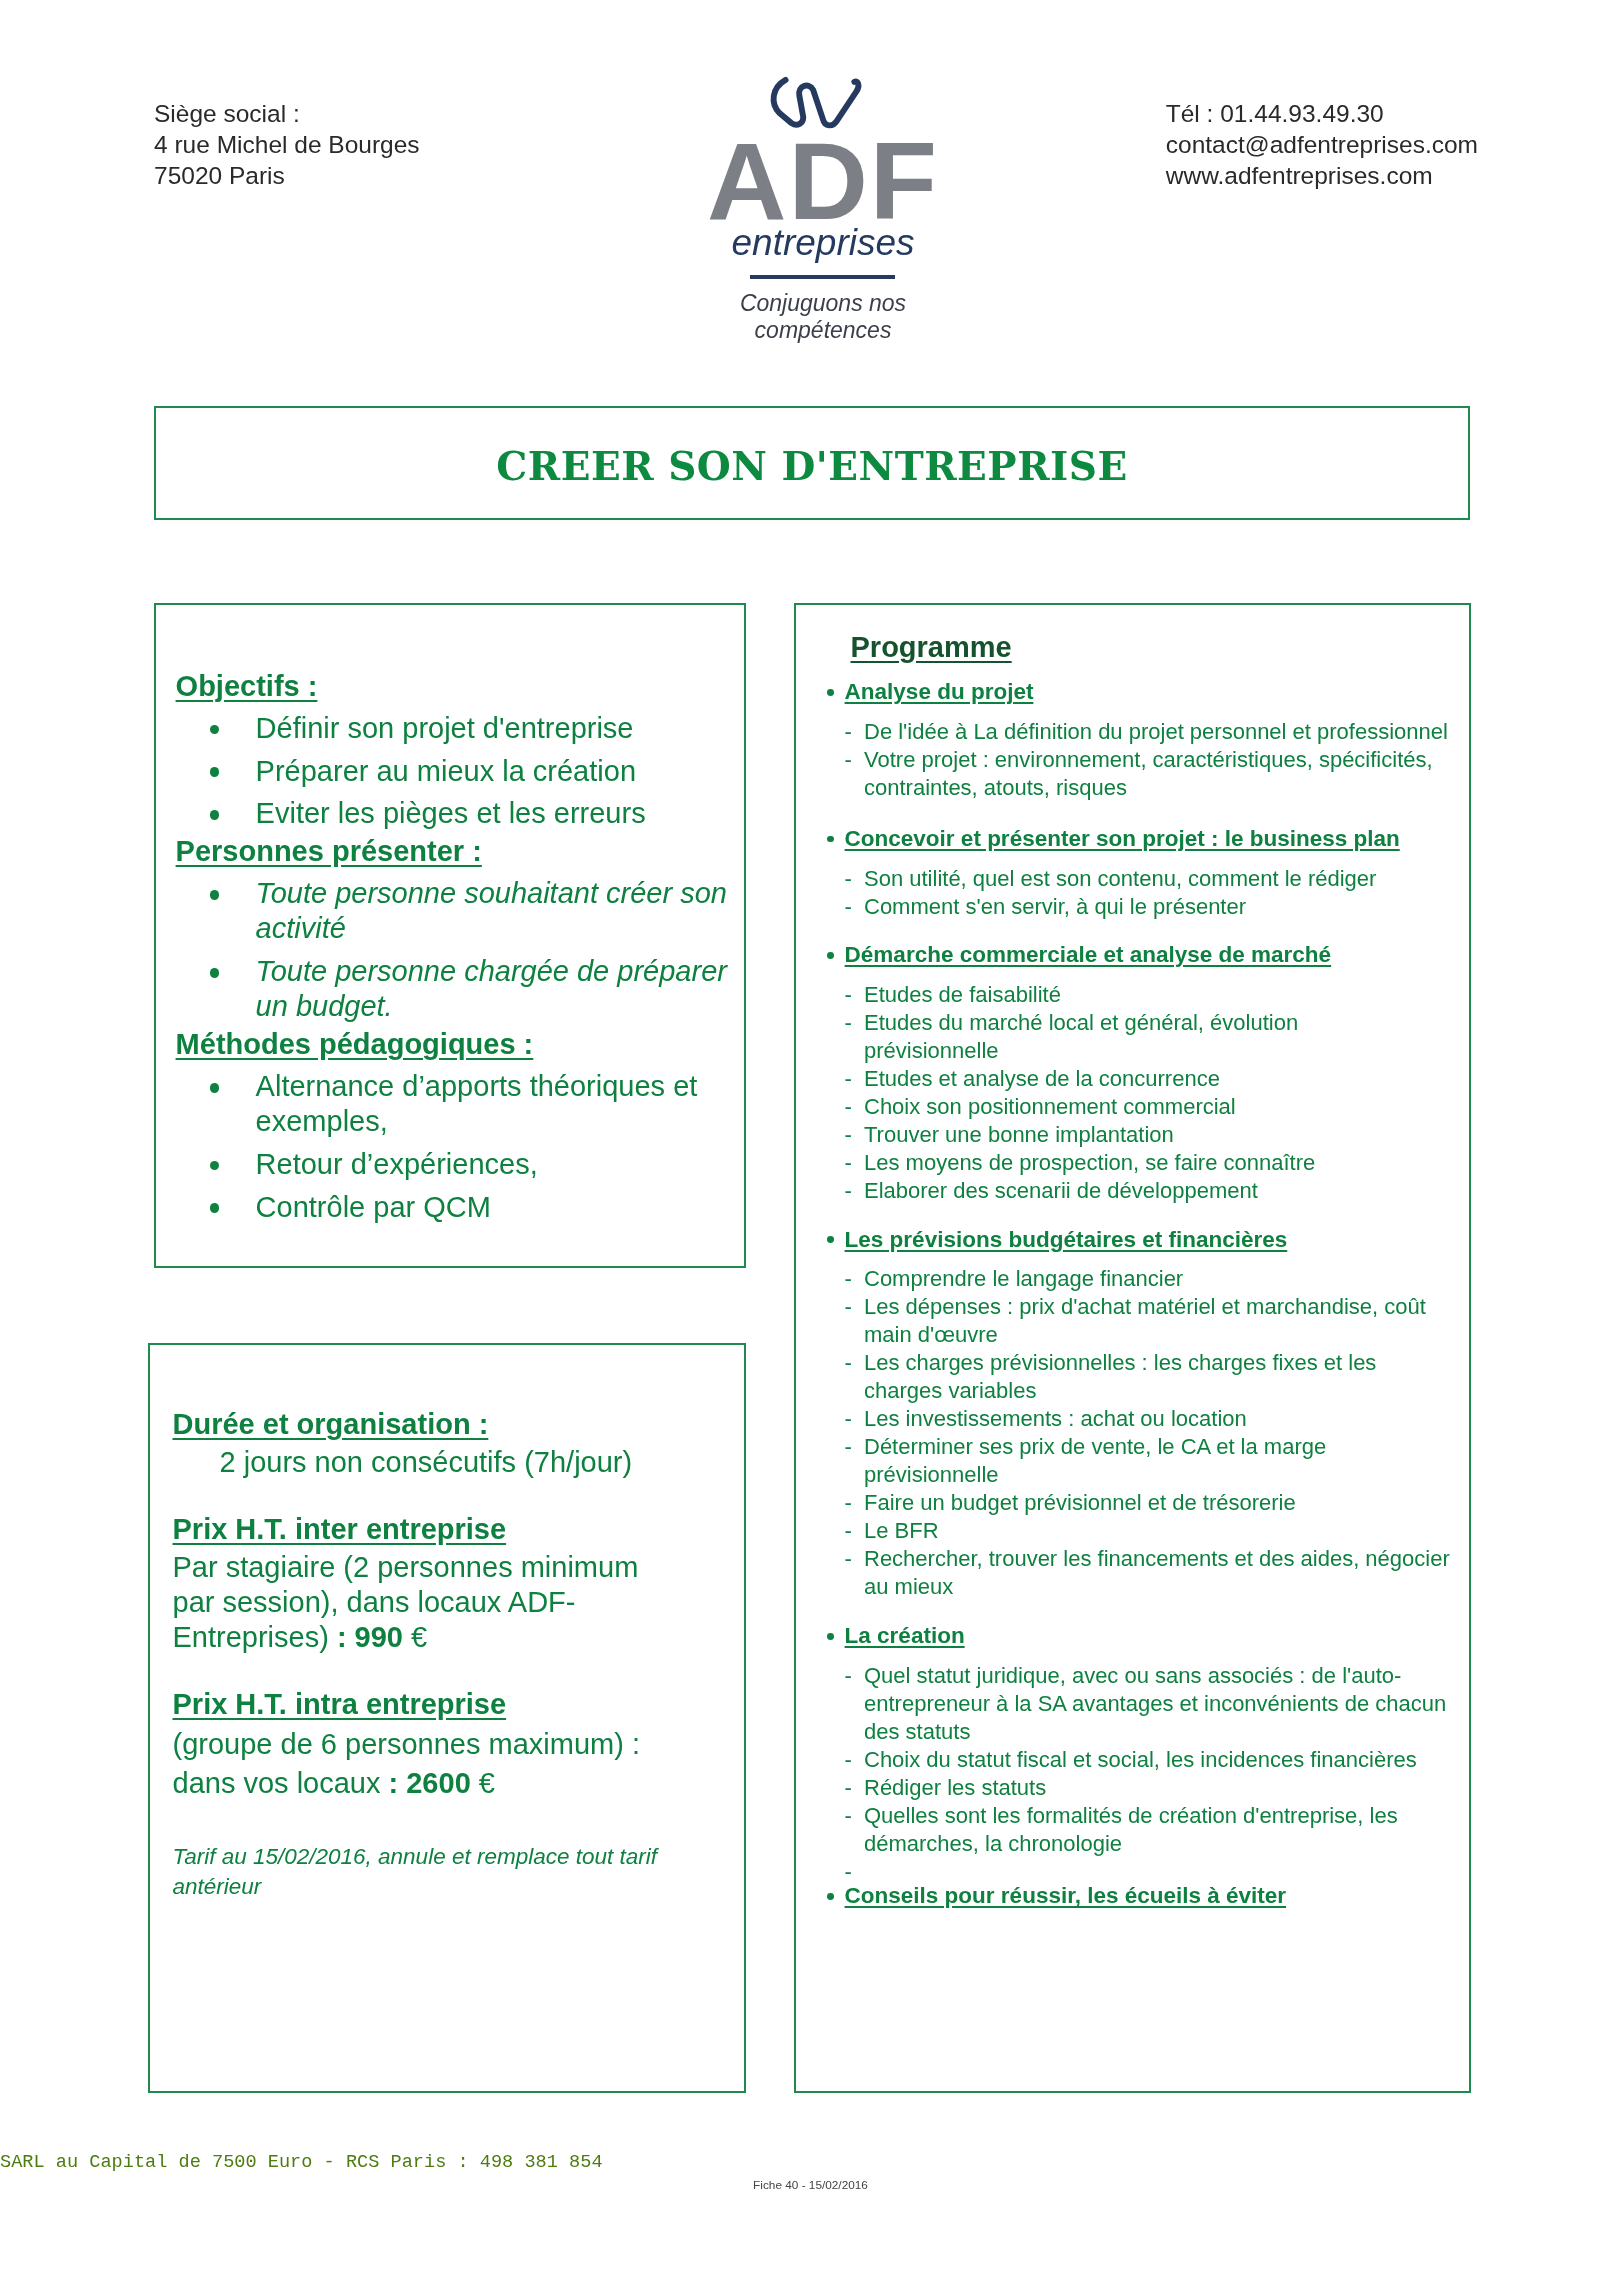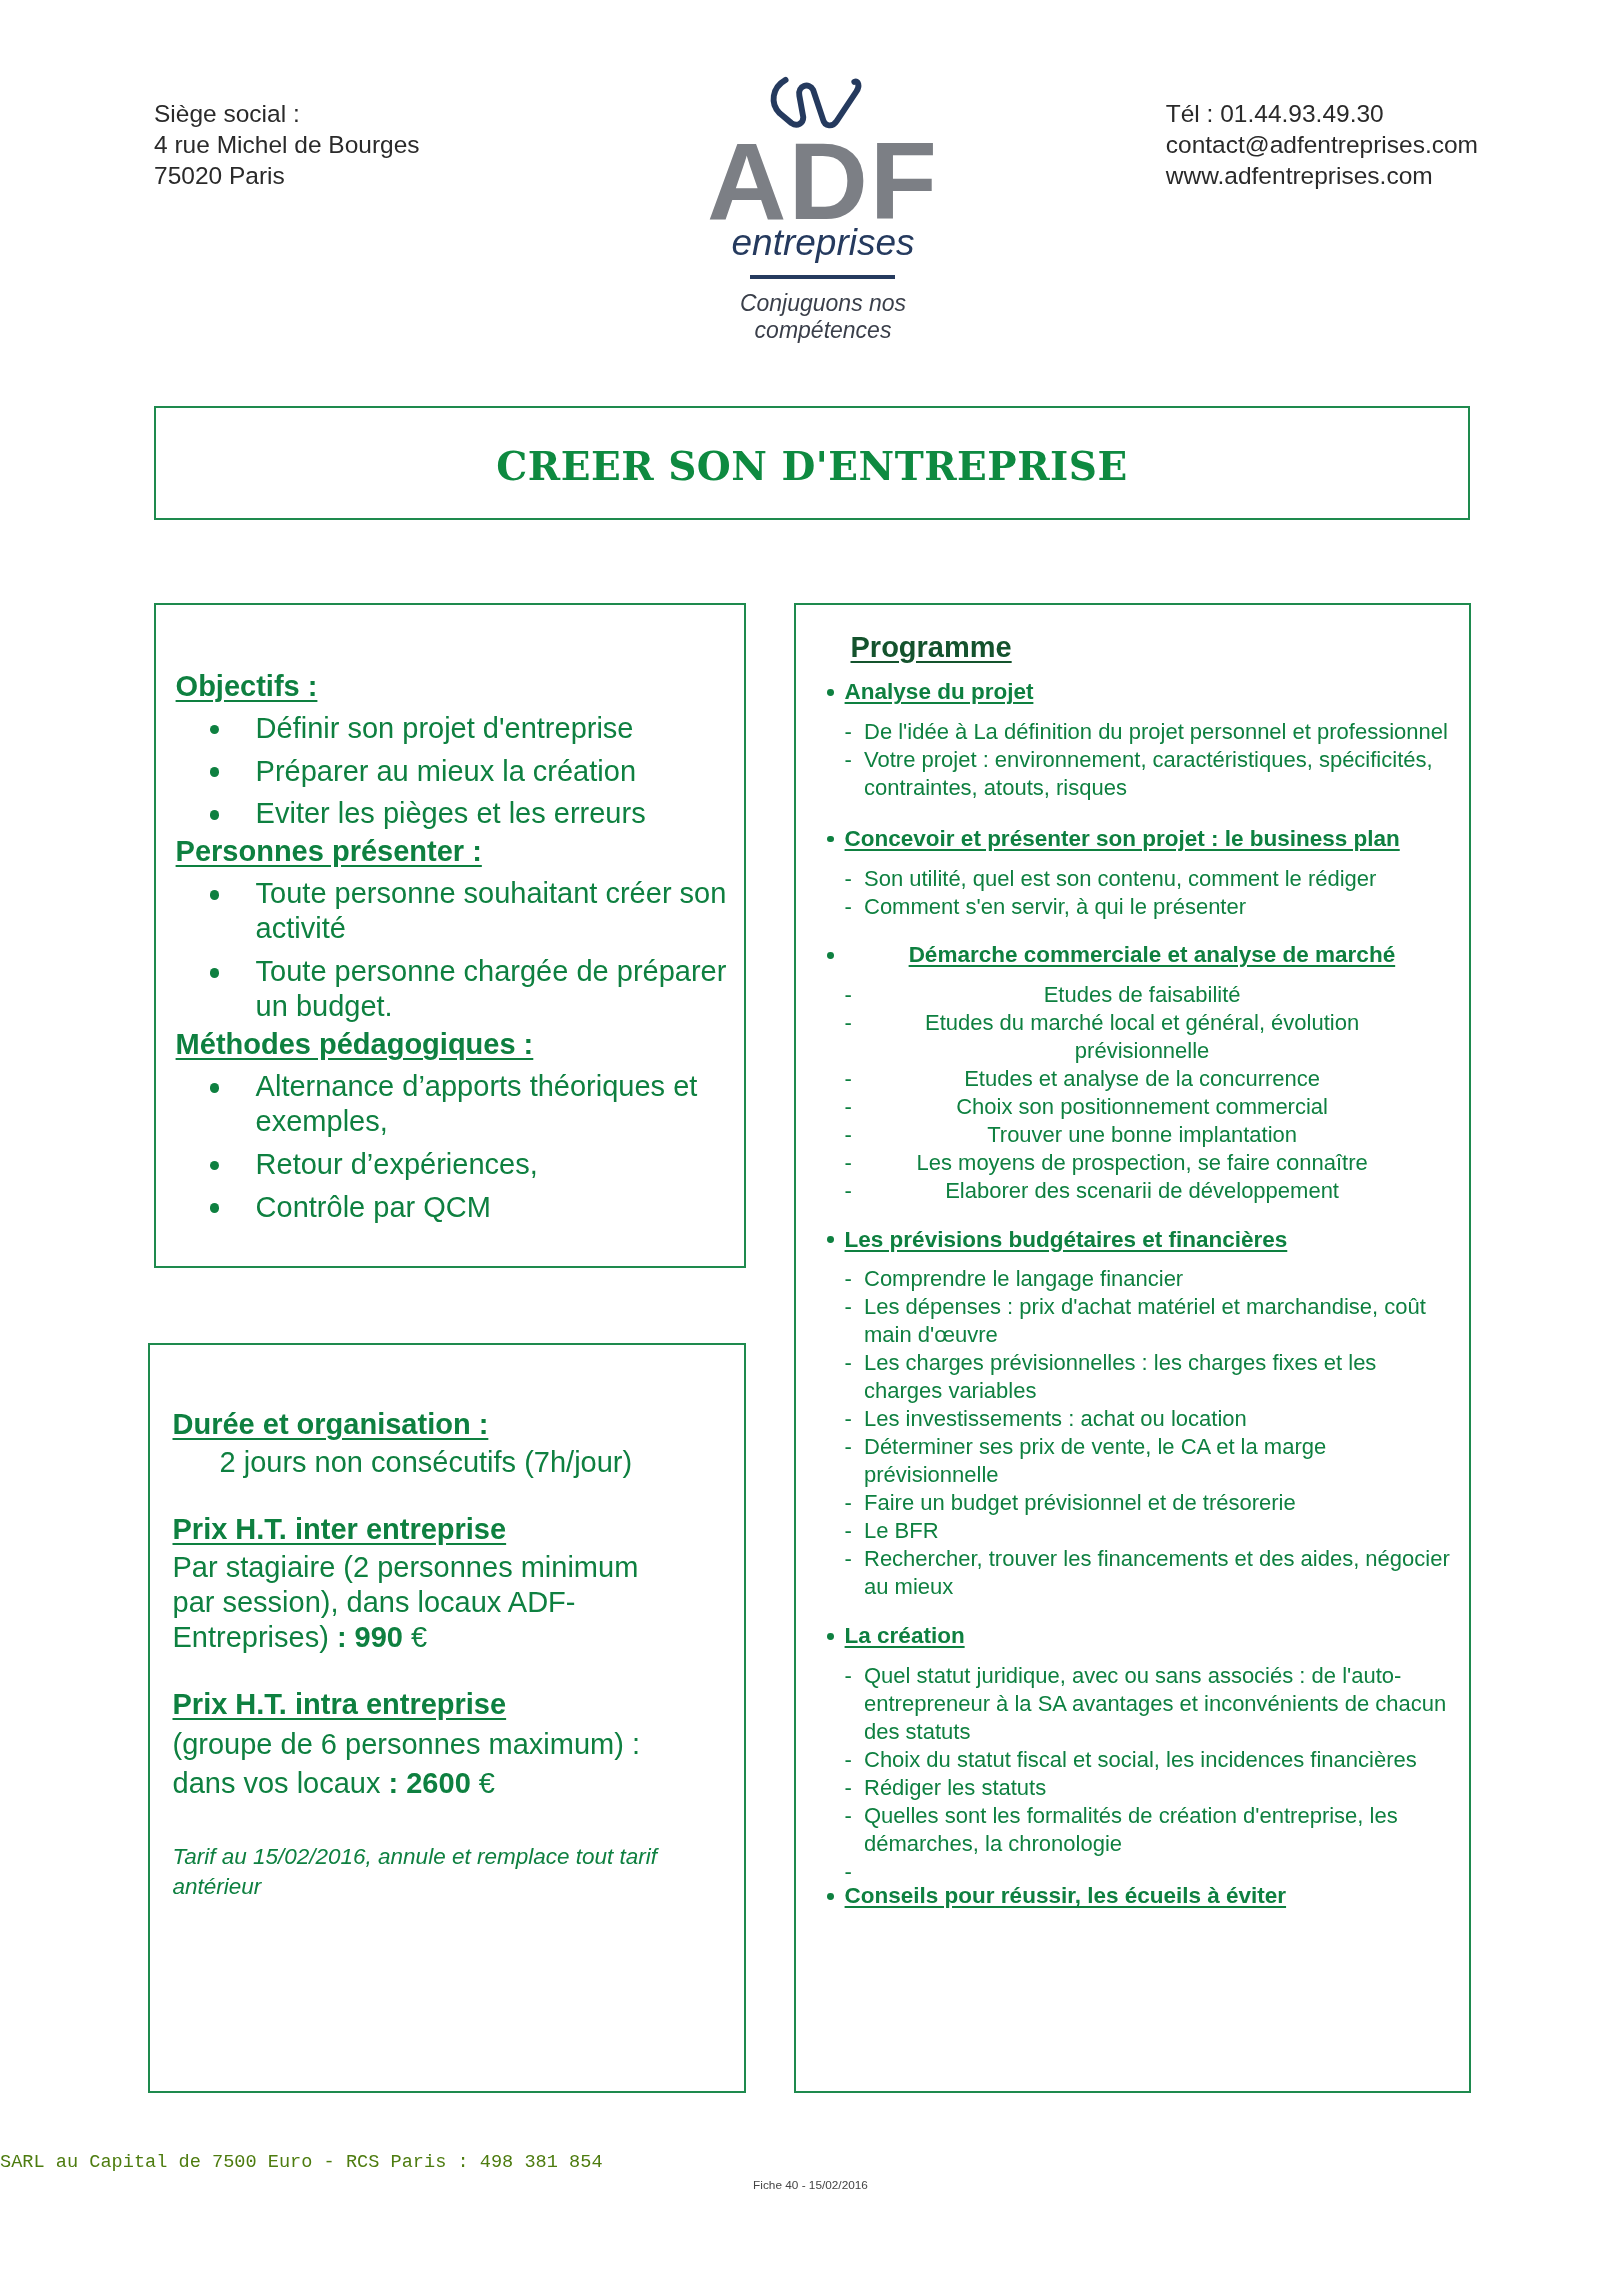--- a/index.html
+++ b/index.html
@@ -95,21 +95,21 @@
 
 <div class="abs box box-left1">
   <div class="lb" style="top:61px;">
     <div class="sec-h">Objectifs :</div>
     <ul class="bul-list" style="margin-top:3.9px;">
       <li><span class="dot"></span><span>Définir son projet d'entreprise</span></li>
       <li><span class="dot"></span><span>Préparer au mieux la création</span></li>
       <li><span class="dot"></span><span>Eviter les pièges et les erreurs</span></li>
     </ul>
     <div class="sec-h" style="margin-top:-7.8px;">Personnes présenter :</div>
-    <ul class="bul-list" style="margin-top:3.9px;">
+    <ul class="bul-list" style="margin-top:3.9px;font-style:italic;">
       <li><span class="dot"></span><span>Toute personne souhaitant créer son activité</span></li>
       <li><span class="dot"></span><span>Toute personne chargée de préparer un budget.</span></li>
     </ul>
     <div class="sec-h" style="margin-top:-7.8px;">Méthodes pédagogiques :</div>
     <ul class="bul-list" style="margin-top:3.9px;">
       <li><span class="dot"></span><span>Alternance d’apports théoriques et exemples,</span></li>
       <li><span class="dot"></span><span>Retour d’expériences,</span></li>
       <li><span class="dot"></span><span>Contrôle par QCM</span></li>
     </ul>
   </div>
@@ -143,21 +143,21 @@
     </div>
 
     <div class="ps" style="margin-top:21.6px;">
       <div class="ps-h" style="padding-right:39px;"><span class="dot"></span><span class="lbl">Concevoir et présenter son projet : le business plan</span></div>
       <ul class="ps-items">
         <li><span class="dash">-</span><span>Son utilité, quel est son contenu, comment le rédiger</span></li>
         <li><span class="dash">-</span><span>Comment s'en servir, à qui le présenter</span></li>
       </ul>
     </div>
 
-    <div class="ps" style="margin-top:19.6px;text-align:center;">
+    <div class="ps" style="margin-top:19.6px;">
       <div class="ps-h"><span class="dot"></span><span class="lbl">Démarche commerciale et analyse de marché</span></div>
       <ul class="ps-items" style="padding-right:39px;">
         <li><span class="dash">-</span><span>Etudes de faisabilité</span></li>
         <li><span class="dash">-</span><span>Etudes du marché local et général, évolution prévisionnelle</span></li>
         <li><span class="dash">-</span><span>Etudes et analyse de la concurrence</span></li>
         <li><span class="dash">-</span><span>Choix son positionnement commercial</span></li>
         <li><span class="dash">-</span><span>Trouver une bonne implantation</span></li>
         <li><span class="dash">-</span><span>Les moyens de prospection, se faire connaître</span></li>
         <li><span class="dash">-</span><span>Elaborer des scenarii de développement</span></li>
       </ul>

